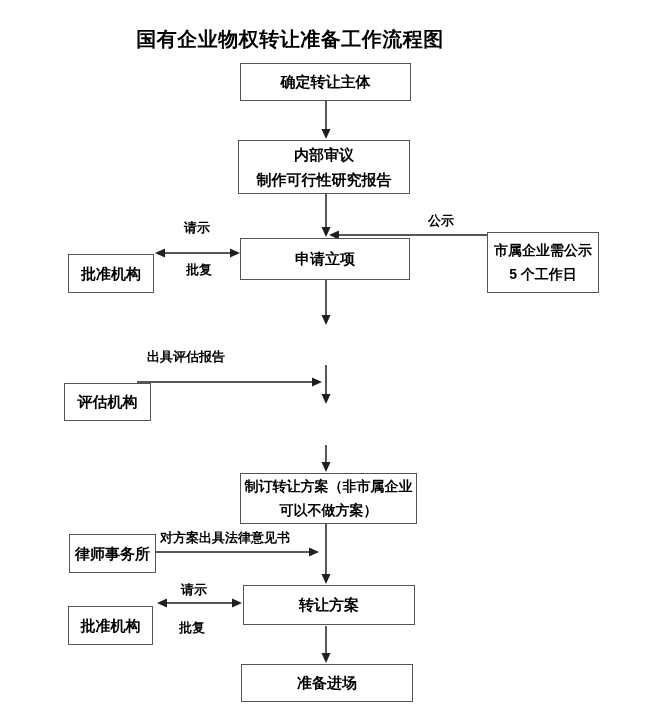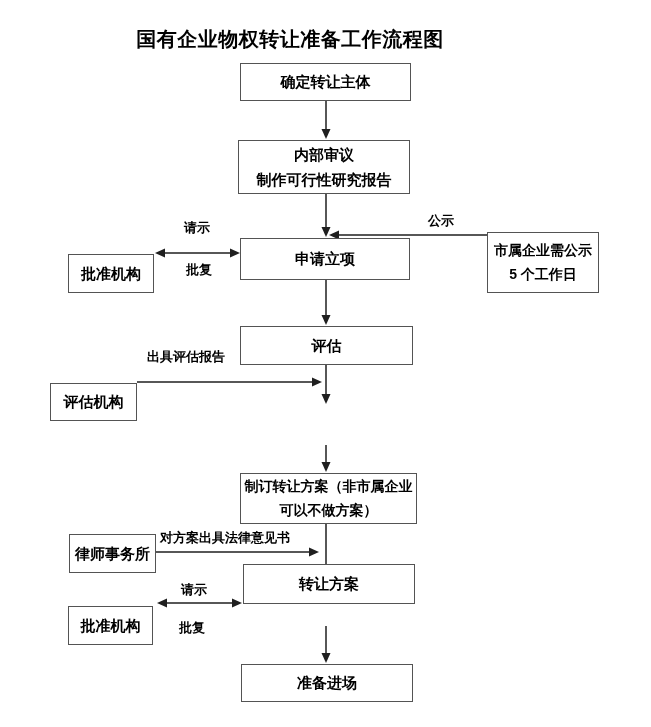--- a/index.html
+++ b/index.html
@@ -58,25 +58,25 @@
     font-size: 13px;
     white-space: nowrap;
   }
   
   #n-determine   { left: 240px; top:  63px; width: 171px; height: 38px; }
   #n-internal    { left: 238px; top: 140px; width: 172px; height: 54px; }
   #n-apply       { left: 240px; top: 238px; width: 170px; height: 42px; }
   #n-approval1   { left:  68px; top: 234px; width:  86px; height: 39px; }
   #n-notice      { left: 487px; top: 212px; width: 112px; height: 61px; font-size: 14px; }
   #n-eval        { left: 240px; top: 326px; width: 173px; height: 39px; }
-  #n-evalorg     { left:  50px; top: 363px; width:  87px; height: 38px; }
+  #n-evalorg     { left:  64px; top: 363px; width:  87px; height: 38px; }
   #n-filing      { left: 241px; top: 405px; width: 172px; height: 40px; }
   #n-draftplan   { left: 240px; top: 473px; width: 177px; height: 51px; font-size: 14px; }
   #n-lawfirm     { left:  69px; top: 514px; width:  87px; height: 39px; }
-  #n-transfer    { left: 243px; top: 564px; width: 172px; height: 40px; text-align: center; }
+  #n-transfer    { left: 243px; top: 585px; width: 172px; height: 40px; text-align: center; }
   #n-approval2   { left:  68px; top: 586px; width:  85px; height: 39px; }
   #n-entry       { left: 241px; top: 664px; width: 172px; height: 38px; }
   
   #l-request1 { left: 184px; top: 219px; }
   #l-reply1   { left: 186px; top: 261px; }
   #l-notice   { left: 428px; top: 212px; }
   #l-report   { left: 147px; top: 348px; }
   #l-legal    { left: 160px; top: 529px; }
   #l-request2 { left: 181px; top: 581px; }
   #l-reply2   { left: 179px; top: 619px; }
@@ -146,23 +146,20 @@
 
   <div class="node rounded" id="n-approval1">
     <span>批准机构</span>
   </div>
 
   <div class="node rounded" id="n-notice">
     <span>市属企业需公示</span>
     <span>5 个工作日</span>
   </div>
 
-  <div class="node" id="n-eval">
-    <span>评估</span>
-  </div>
 
   <div class="node rounded" id="n-evalorg">
     <span>评估机构</span>
   </div>
 
 
   <div class="node" id="n-draftplan">
     <span>制订转让方案（非市属企业</span>
     <span>可以不做方案）</span>
   </div>

